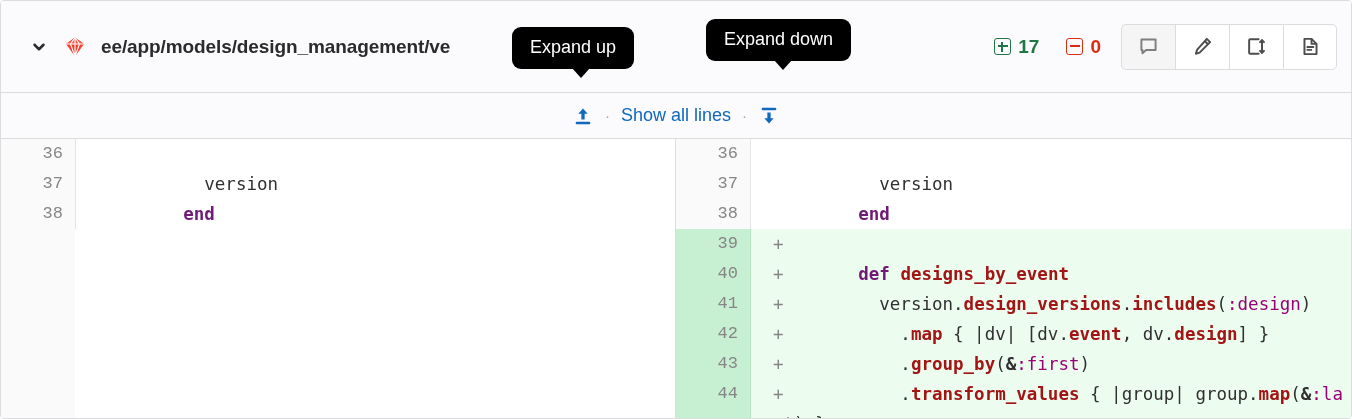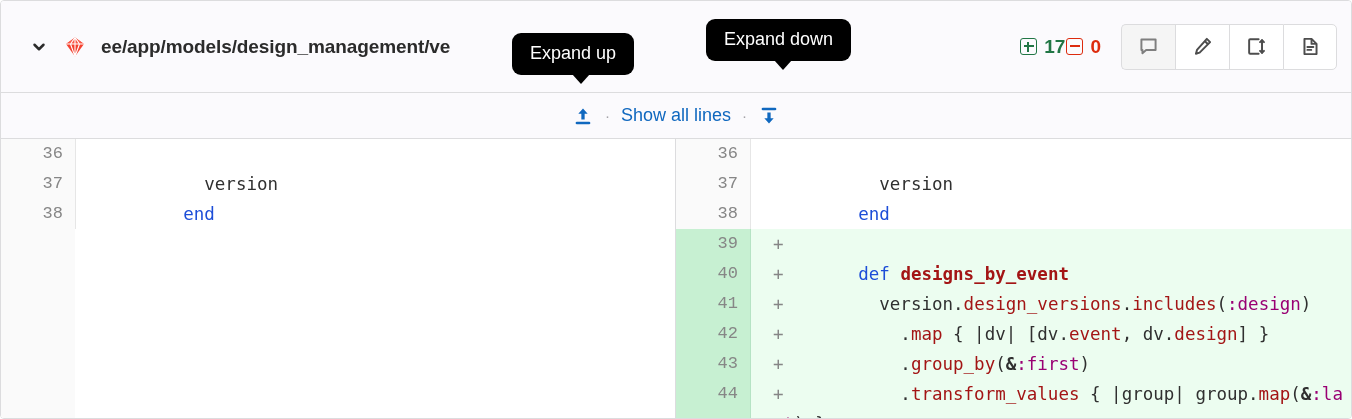--- a/index.html
+++ b/index.html
@@ -40,21 +40,21 @@
     color: #2b2b2b;
     white-space: nowrap;
     overflow: hidden;
     letter-spacing: -0.1px;
   }
   .header-right {
     margin-left: auto;
     display: flex; align-items: center;
     flex: none;
   }
-  .diff-stats { display: flex; align-items: flex-end; gap: 1px; margin-right: 20px; }
+  .diff-stats { display: flex; align-items: flex-end; gap: 27px; margin-right: 20px; }
   .stat { display: flex; align-items: center; gap: 7px; font-size: 19px; font-weight: bold; }
   .stat.add { color: #217645; }
   .stat.del { color: #dd2b0e; }
   .stat-box {
     width: 17px; height: 17px; border-radius: 3px;
     border: 1.6px solid currentColor;
     position: relative; flex: none;
   }
   .stat-box::before, .stat-box::after {
     content: ""; position: absolute; background: currentColor;
@@ -106,21 +106,21 @@
   }
   .tooltip::after {
     content: "";
     position: absolute;
     bottom: -9px;
     width: 0; height: 0;
     border-left: 9px solid transparent;
     border-right: 9px solid transparent;
     border-top: 10px solid #000;
   }
-  #tip-up  { left: 511px; top: 32px; }
+  #tip-up  { left: 511px; top: 26px; }
   #tip-up::after  { left: 60px; }
   #tip-down { left: 705px; top: 18px; }
   #tip-down::after { left: 68px; }
 
   
   .diff-body { display: flex; height: 300px; }
   .pane { width: 676px; display: flex; flex-direction: column; }
   .pane.left { border-right: 1px solid #dcdcde; }
   .diff-line { display: flex; min-height: 30px; }
   .diff-line.ctx .lineno { background: #fafafa; }
@@ -151,23 +151,23 @@
   }
   .diff-line.add .code { border-left-color: #b5e3c4; }
   .sign { color: #868686; display: inline-block; width: 22px; }
   .fill { flex: 1; }
   .pane.left .fill { background: #fff; }
   .pane.left .fill .lineno-fill { width: 74px; background: #fafafa; height: 100%; float: left; }
   .pane.right .fill { background: #ecfdf0; }
   .pane.right .fill .lineno-fill { width: 74px; background: #c7f0d2; height: 100%; float: left; }
 
   
-  .k  { color: #1d4ed8; font-weight: normal; }
+  .k  { color: #701a75; font-weight: bold; }
   .nf { color: #a31515; font-weight: bold; }
-  .m  { color: #a31515; font-weight: normal; }
+  .m  { color: #a31515; font-weight: bold; }
   .sy { color: #990073; }
   .o  { color: #303030; font-weight: bold; }
   .p  { color: #303030; }
   .n  { color: #303030; }
 </style>
 </head>
 <body>
 
 <div class="diff-file">
 

